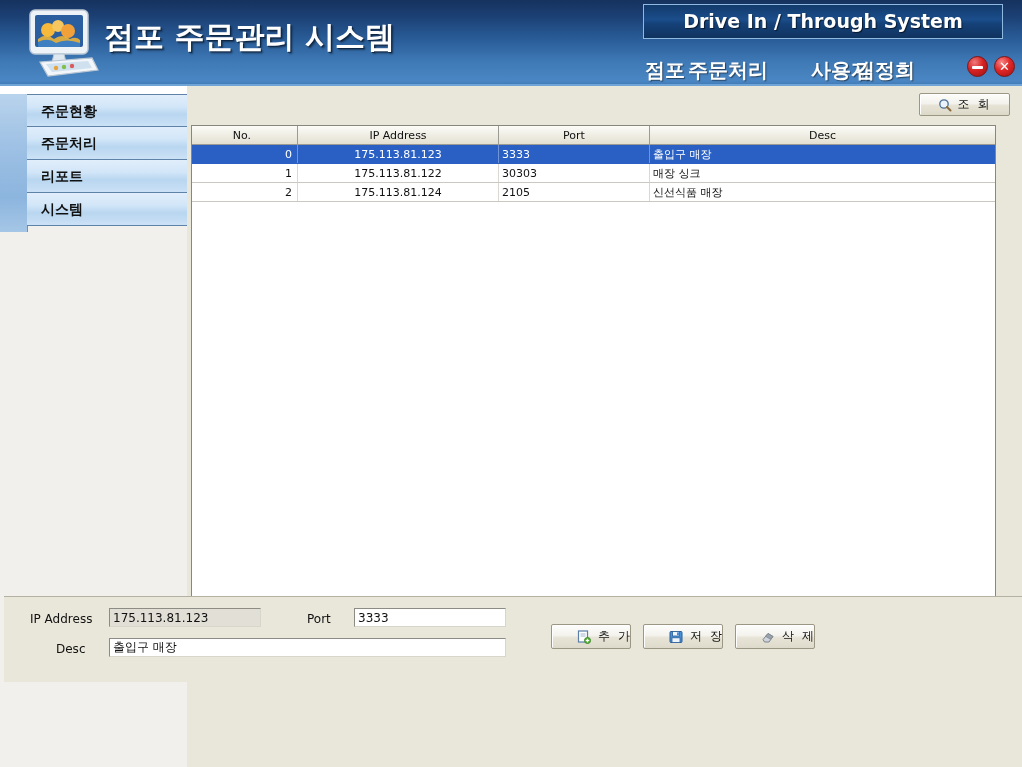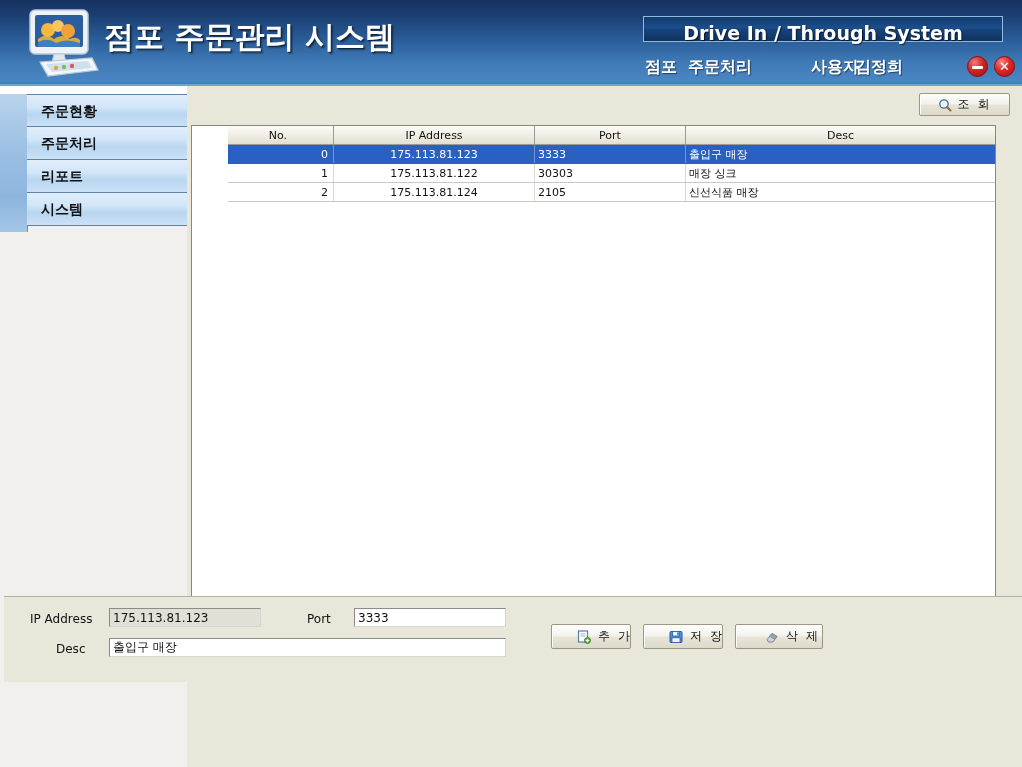--- a/index.html
+++ b/index.html
@@ -60,38 +60,38 @@
     font-weight: bold;
     color: #ffffff;
     letter-spacing: 0px;
     text-shadow: 1px 1px 0 #0d2746, 2px 2px 2px rgba(0,0,0,.45);
     font-family: "DejaVu Sans", "Liberation Sans", sans-serif;
     white-space: nowrap;
   }
   #sys-banner {
     position: absolute;
     left: 643px;
-    top: 16px;
+    top: 4px;
     width: 360px;
-    height: 26px;
+    height: 35px;
     box-sizing: border-box;
     border: 1px solid #8fb9e0;
     background: linear-gradient(to bottom, #123a6b 0%, #1b4e8c 45%, #15427a 55%, #10335f 100%);
     color: #ffffff;
     font-size: 19px;
     font-weight: bold;
     text-align: center;
     line-height: 33px;
     text-shadow: 1px 1px 1px rgba(0,0,0,.6);
     white-space: nowrap;
   }
   .hdr-field {
     position: absolute;
     color: #ffffff;
-    font-size: 16px;
+    font-size: 20px;
     font-weight: bold;
     white-space: nowrap;
     text-shadow: 1px 1px 1px rgba(0,0,0,.5);
   }
   #store-label { left: 645px; top: 57px; }
   #store-value { left: 688px; top: 57px; }
   #user-label  { left: 811px; top: 57px; }
   #user-value  { left: 855px; top: 57px; }
 
   .winbtn {
@@ -233,21 +233,20 @@
   #grid-wrap {
     position: absolute;
     left: 4px;
     top: 39px;
     width: 805px;
     height: 544px;
     background: #ffffff;
     border: 1px solid #878780;
     box-sizing: border-box;
     overflow: hidden;
-    padding-left: 36px;
   }
   table.grid {
     width: 100%;
     border-collapse: collapse;
     table-layout: fixed;
     font-size: 12px;
   }
   table.grid th {
     height: 16px;
     background: linear-gradient(to bottom, #fcfbf7 0%, #eeece2 55%, #e3e0d2 100%);
@@ -340,21 +339,21 @@
     padding-left: 27px;
   }
   .act-btn .lbl {
     font-size: 12px;
     color: #111;
     letter-spacing: 2px;
     white-space: nowrap;
   }
   #btn-add    { left: 547px; width: 80px; }
   #btn-save   { left: 639px; width: 80px; }
-  #btn-delete { left: 731px; width: 88px; }
+  #btn-delete { left: 731px; width: 80px; }
 
   .ico { display: inline-block; flex: 0 0 auto; line-height: 0; }
 </style>
 </head>
 <body>
 
 <div id="app">
 
   <div id="header">
 

